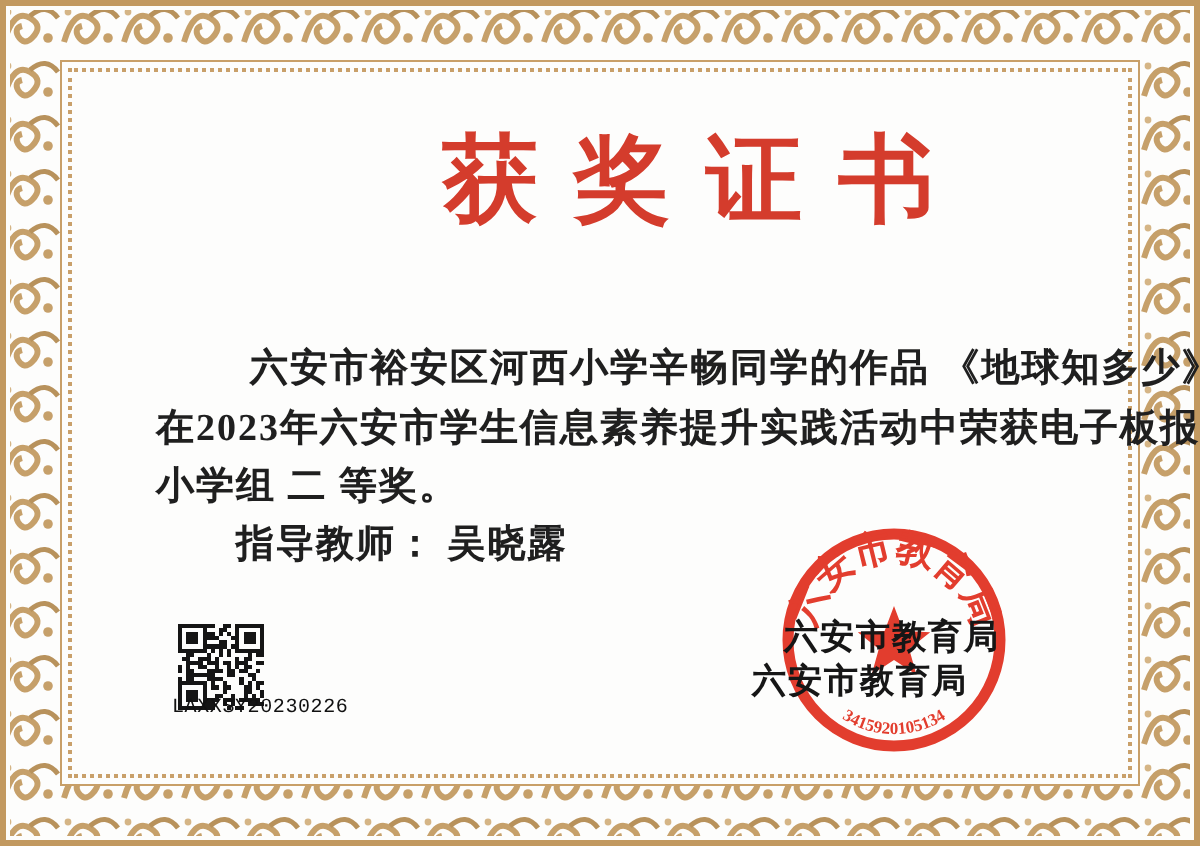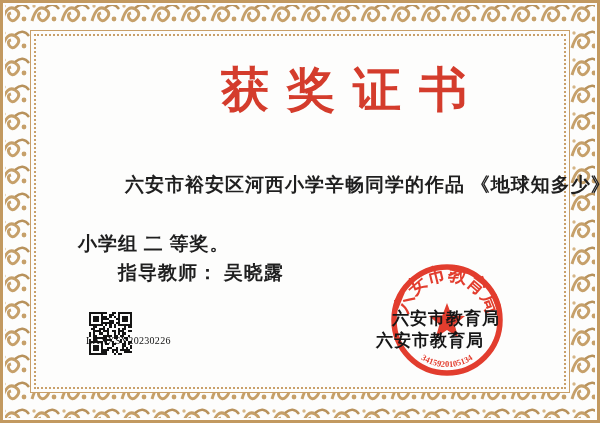--- a/index.html
+++ b/index.html
@@ -29,22 +29,22 @@
     letter-spacing:1px;
     white-space:nowrap;
   }
   .line1{left:125px;top:174px;}
   .line2{left:78px;top:204px;}
   .line3{left:78px;top:233px;}
   .teacher{left:118px;top:262px;}
   .qr-svg{position:absolute;left:89px;top:312px;width:43px;height:43px;shape-rendering:crispEdges;}
   .qr-svg rect{fill:#151515;}
   .qr-caption{
-    position:absolute;left:86px;top:335px;
-    font-family:Liberation Serif, serif;
+    position:absolute;left:86px;top:349px;
+    font-family:Liberation Mono, monospace;
     font-size:10px;letter-spacing:0.3px;color:#111;
   }
   .seal-svg{position:absolute;left:377px;top:255px;width:140px;height:130px;}
   .seal-text{font-family:"Liberation Serif","DejaVu Serif",serif;}
   .stamp-issuer,.stamp-date{
     position:absolute;
     font-size:17px;font-weight:bold;color:#161616;
     letter-spacing:1px;white-space:nowrap;
     font-family:"Liberation Serif","DejaVu Serif",serif;
   }
@@ -67,20 +67,21 @@
     </defs>
     <rect x="1.5" y="1.5" width="597" height="420" fill="none" stroke="#c29960" stroke-width="3"></rect>
     <path d="M5,5 H595 V418 H5 Z M31,31 H569 V392 H31 Z" fill="url(#scrollpat)" fill-rule="evenodd"></path>
   </svg>
   <div class="inner-line"></div>
   <div class="inner-dots"></div>
 
   <div class="title">获奖证书</div>
 
   <div class="body-line line1">六安市裕安区河西小学辛畅同学的作品 《地球知多少》</div>
+  <div class="body-line line2">在2023年六安市学生信息素养提升实践活动中荣获电子板报</div>
   <div class="body-line teacher">指导教师： 吴晓露</div>
   <div class="body-line line3">小学组 二 等奖。</div>
 
   <svg class="qr-svg" viewBox="0 0 21 21">
       <rect x="0" y="0" width="1" height="1"></rect>
       <rect x="1" y="0" width="1" height="1"></rect>
       <rect x="2" y="0" width="1" height="1"></rect>
       <rect x="3" y="0" width="1" height="1"></rect>
       <rect x="4" y="0" width="1" height="1"></rect>
       <rect x="5" y="0" width="1" height="1"></rect>

